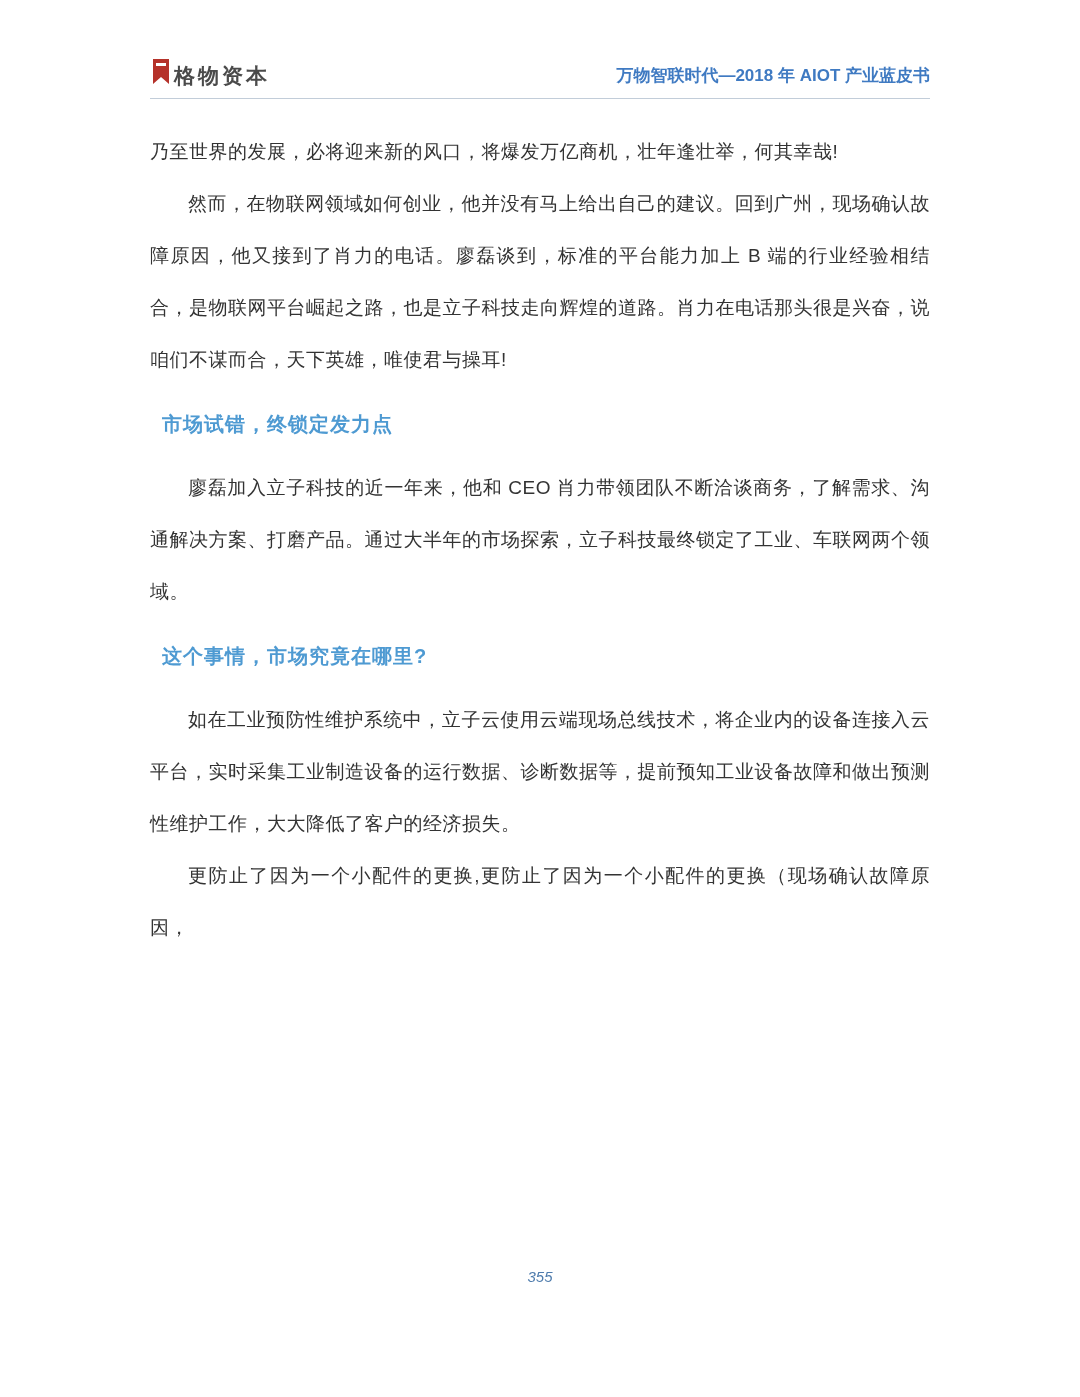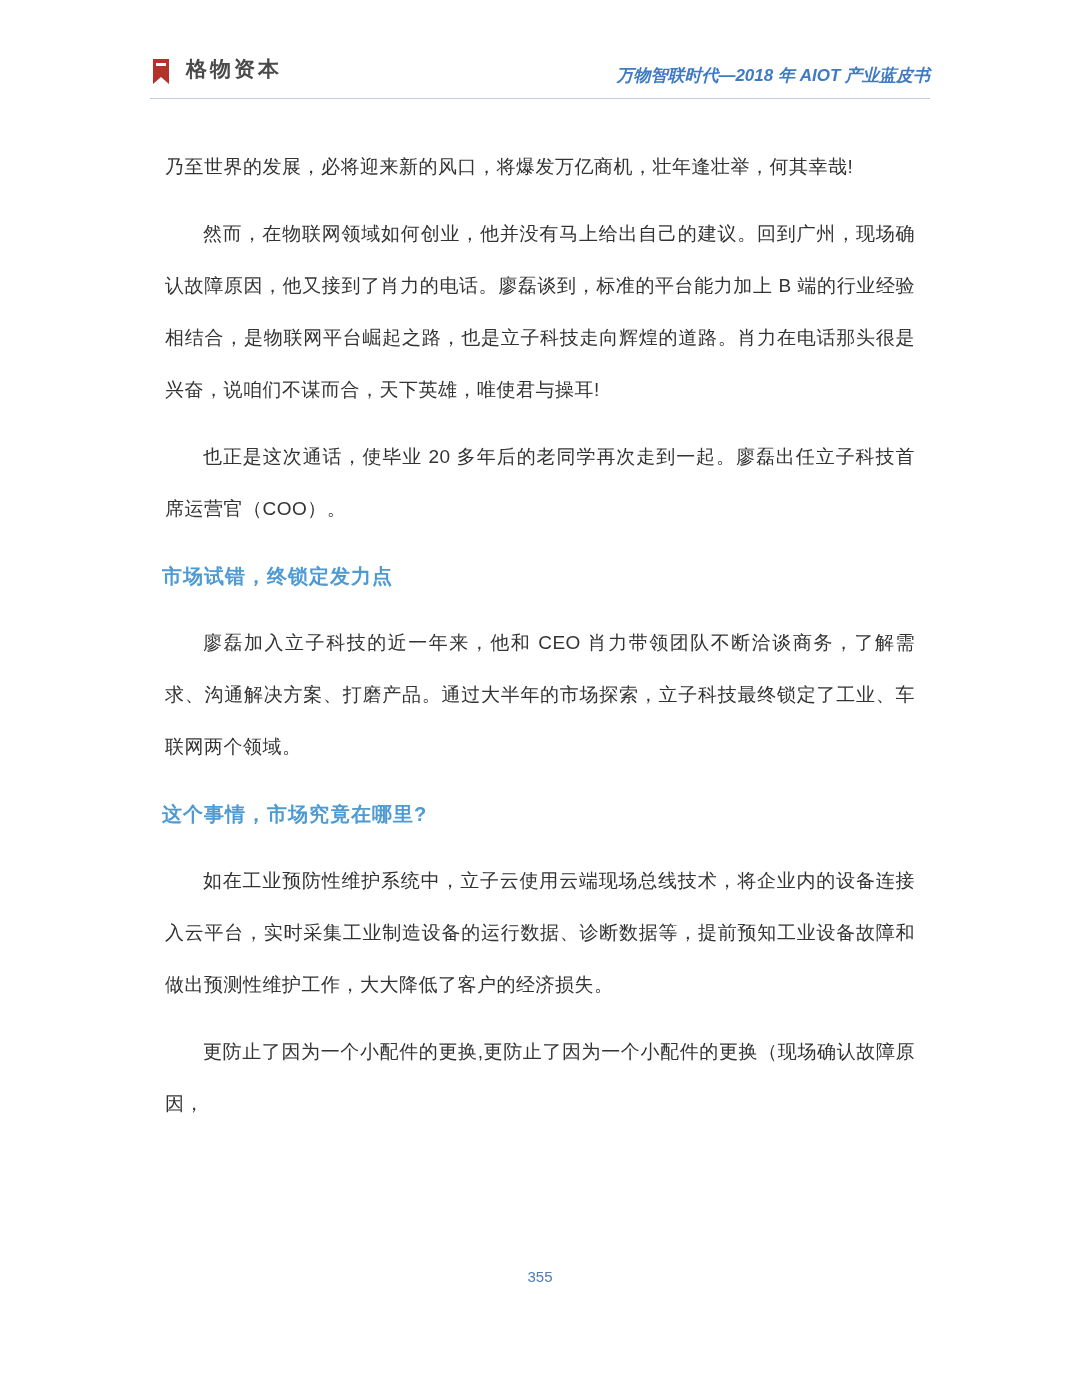--- a/index.html
+++ b/index.html
@@ -22,51 +22,50 @@
       left: 150px;
       right: 150px;
       display: flex;
       justify-content: space-between;
       align-items: flex-end;
       padding-bottom: 12px;
       border-bottom: 1px solid #c2cdd9;
     }
     .logo {
       display: flex;
-      align-items: flex-start;
-      gap: 14px;
+      align-items: flex-end;
+      gap: 2px;
     }
     .logo-icon {
       display: inline-flex;
       width: 22px;
       height: 28px;
     }
     .logo-text {
       font-size: 21px;
       font-weight: bold;
       color: #4a4a4a;
       letter-spacing: 3px;
       line-height: 1;
     }
     .header-title {
       font-size: 17px;
       font-weight: bold;
       color: #3f7ac2;
       line-height: 1.2;
       white-space: nowrap;
-      font-style: italic;
     }
     .body {
       position: absolute;
       top: 126px;
       left: 150px;
       right: 150px;
     }
     .para {
-      margin: 15px;
+      margin: 0;
       font-size: 19px;
       color: #333333;
       line-height: 52px;
       text-align: justify;
       text-indent: 2em;
       letter-spacing: 0.5px;
     }
     .para.no-indent {
       text-indent: 0;
     }
@@ -79,20 +78,21 @@
       letter-spacing: 1px;
     }
     .page-number {
       position: absolute;
       bottom: 112px;
       left: 0;
       right: 0;
       text-align: center;
       font-size: 15px;
       color: #4f7cad;
+      font-style: italic;
     }
   </style>
 </head>
 <body>
 
 <div class="page">
 
   <header class="header">
     <div class="logo">
       <span class="logo-icon">
@@ -102,21 +102,20 @@
         </svg>
       </span>
       <span class="logo-text">格物资本</span>
     </div>
     <div class="header-title">万物智联时代—2018 年 AIOT 产业蓝皮书</div>
   </header>
 
   <main class="body">
     <p class="para no-indent">乃至世界的发展，必将迎来新的风口，将爆发万亿商机，壮年逢壮举，何其幸哉!</p>
     <p class="para">然而，在物联网领域如何创业，他并没有马上给出自己的建议。回到广州，现场确认故障原因，他又接到了肖力的电话。廖磊谈到，标准的平台能力加上 B 端的行业经验相结合，是物联网平台崛起之路，也是立子科技走向辉煌的道路。肖力在电话那头很是兴奋，说咱们不谋而合，天下英雄，唯使君与操耳!</p>
-    <p class="para">也正是这次通话，使毕业 20 多年后的老同学再次走到一起。廖磊出任立子科技首席运营官（COO）。</p>
     <h2 class="section-heading">市场试错，终锁定发力点</h2>
     <p class="para">廖磊加入立子科技的近一年来，他和 CEO 肖力带领团队不断洽谈商务，了解需求、沟通解决方案、打磨产品。通过大半年的市场探索，立子科技最终锁定了工业、车联网两个领域。</p>
     <h2 class="section-heading">这个事情，市场究竟在哪里?</h2>
     <p class="para">如在工业预防性维护系统中，立子云使用云端现场总线技术，将企业内的设备连接入云平台，实时采集工业制造设备的运行数据、诊断数据等，提前预知工业设备故障和做出预测性维护工作，大大降低了客户的经济损失。</p>
     <p class="para">更防止了因为一个小配件的更换,更防止了因为一个小配件的更换（现场确认故障原因，</p>
   </main>
 
   <footer>
     <div class="page-number">355</div>
   </footer>

